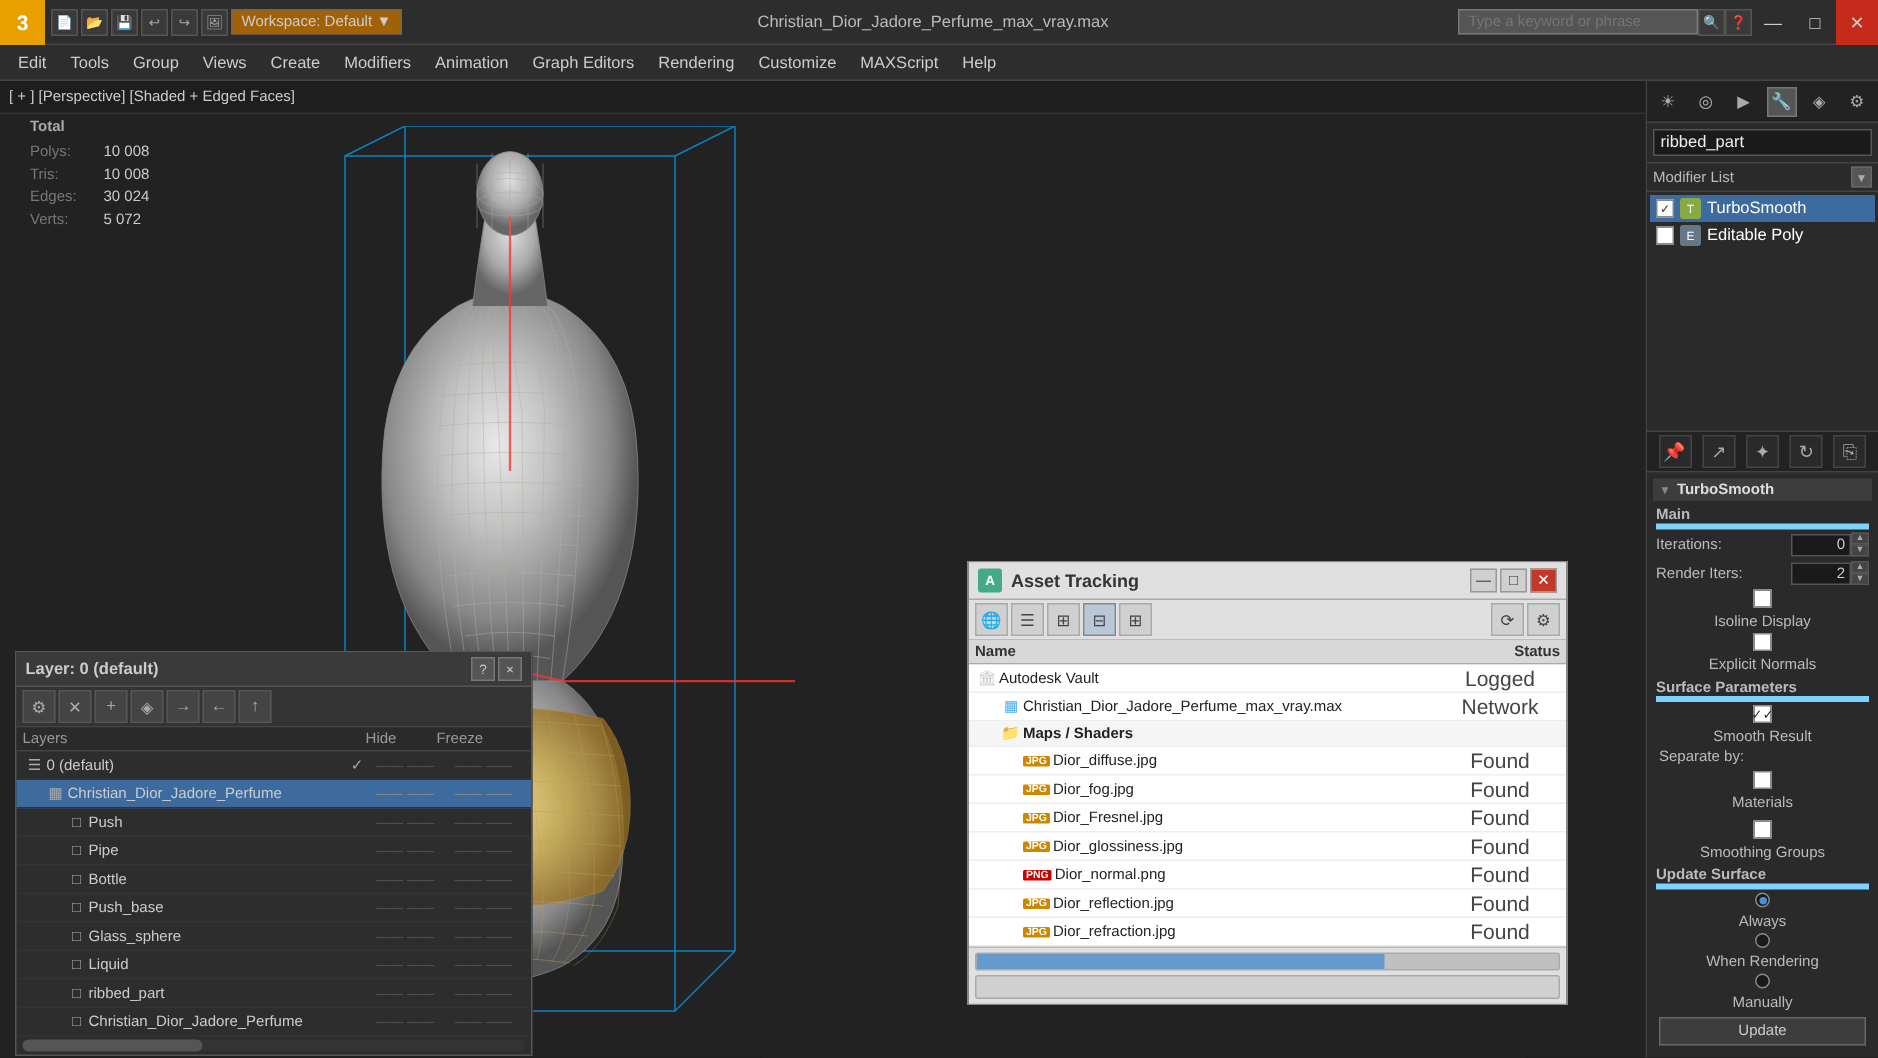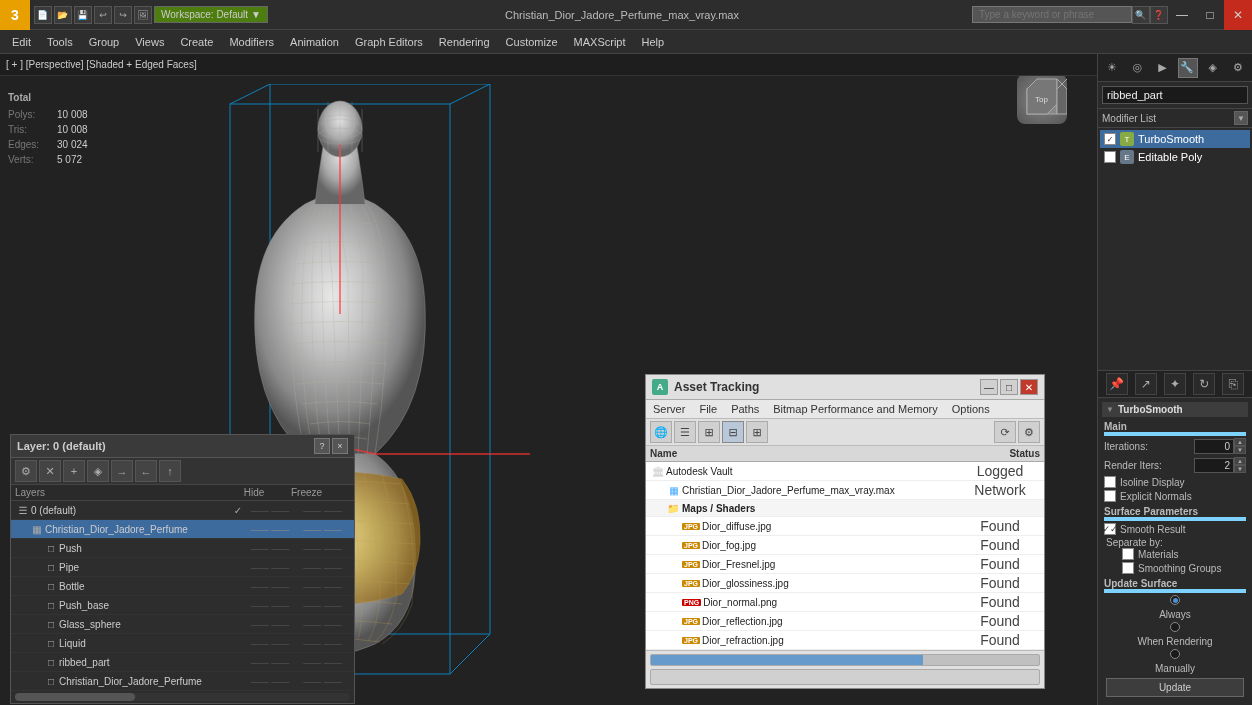--- a/index.html
+++ b/index.html
@@ -22,21 +22,21 @@
     }
     #titlebar .toolbar-icons {
       display: flex; align-items: center; gap: 2px; padding: 0 4px;
     }
     .tb-icon {
       width: 18px; height: 18px; background: #3a3a3a; border: 1px solid #555;
       display: inline-flex; align-items: center; justify-content: center;
       font-size: 9px; color: #aaa; cursor: pointer;
     }
     #titlebar .workspace-btn {
-      background: #4d7c0f; border: 1px solid #666; padding: 2px 6px;
+      background: #a16207; border: 1px solid #666; padding: 2px 6px;
       color: #ccc; font-size: 10px; display: flex; align-items: center; gap: 3px;
     }
     #titlebar .title-center {
       flex: 1; text-align: center; font-size: 11px; color: #bbb;
     }
     #titlebar .search-box {
       background: #555; border: 1px solid #777; color: #ccc;
       padding: 2px 6px; width: 160px; font-size: 10px;
     }
     #titlebar .win-controls {
@@ -203,21 +203,21 @@
     .param-spinner {
       display: flex; flex-direction: column;
     }
     .spin-btn {
       width: 12px; height: 8px; background: #444; border: 1px solid #555;
       display: flex; align-items: center; justify-content: center;
       font-size: 6px; color: #aaa; cursor: pointer; line-height: 1;
     }
 
     .checkbox-row {
-      display: flex; align-items: center; gap: 4px; margin-bottom: 2px; padding: 0 2px;
+      display: flex; align-items: center; gap: 4px; margin-bottom: 2px; padding: 0 2px; flex-direction: column;
     }
     .check-box {
       width: 12px; height: 12px; background: #fff; border: 1px solid #888;
       display: flex; align-items: center; justify-content: center; font-size: 9px; color: #333;
     }
     .check-box.checked::after { content: '✓'; }
     .check-label { font-size: 10px; color: #bbb; }
 
     .sub-section-header {
       color: #bbb; font-size: 10px; font-weight: bold; margin: 4px 2px 2px;
@@ -450,52 +450,40 @@
 </div>
 
 <div id="main-layout">
 
   <div id="viewport">
 
     <div id="viewport-info" style="position:absolute;top:0;left:0;right:0;height:22px;background:#1e1e1e;display:flex;align-items:center;padding:0 6px;color:#ccc;font-size:10px;border-bottom:1px solid #333;z-index:2;">
       <span>[ + ] [Perspective] [Shaded + Edged Faces]</span>
     </div>
 
-    <div id="stats" style="top:36px;">
+    <div id="stats" style="top:23px;margin-left:12px;">
       <div style="color:#aaa;font-size:10px;font-weight:bold;margin-bottom:2px;">Total</div>
       <div class="stat-row">
         <span class="stat-label">Polys:</span>
         <span class="stat-val">10 008</span>
       </div>
       <div class="stat-row">
         <span class="stat-label">Tris:</span>
         <span class="stat-val">10 008</span>
       </div>
       <div class="stat-row">
         <span class="stat-label">Edges:</span>
         <span class="stat-val">30 024</span>
       </div>
       <div class="stat-row">
         <span class="stat-label">Verts:</span>
         <span class="stat-val">5 072</span>
       </div>
     </div>
 
-    <div id="viewport-cube">
-      <div class="cube-box">
-        <svg width="50" height="50" viewBox="0 0 50 50">
-          <rect x="10" y="15" width="30" height="25" fill="#888" stroke="#aaa" stroke-width="1"></rect>
-          <polygon points="10,15 20,5 40,5 40,30 30,40 10,40" fill="#777" stroke="#aaa" stroke-width="1"></polygon>
-          <polygon points="40,5 50,15 50,40 40,40" fill="#666" stroke="#aaa" stroke-width="1"></polygon>
-          <line x1="10" y1="15" x2="20" y2="5" stroke="#aaa" stroke-width="1"></line>
-          <line x1="40" y1="15" x2="50" y2="5" stroke="#aaa" stroke-width="1"></line>
-          <text x="18" y="28" font-size="8" fill="#ddd">Top</text>
-        </svg>
-      </div>
-    </div>
 
     <svg id="bottle-svg" viewBox="0 0 380 610">
 
       <g stroke="#00aaff" stroke-width="1" fill="none" opacity="0.7">
 
         <rect x="80" y="20" width="220" height="570"></rect>
 
         <line x1="80" y1="20" x2="120" y2="0"></line>
         <line x1="300" y1="20" x2="340" y2="0"></line>
         <line x1="120" y1="0" x2="340" y2="0"></line>
@@ -731,27 +719,20 @@
         <div class="asset-title-left">
           <div class="asset-icon">A</div>
           <span>Asset Tracking</span>
         </div>
         <div class="asset-win-btns">
           <div class="asset-win-btn">—</div>
           <div class="asset-win-btn">□</div>
           <div class="asset-win-btn close">✕</div>
         </div>
       </div>
-      <div id="asset-menubar">
-        <div class="asset-menu-item">Server</div>
-        <div class="asset-menu-item">File</div>
-        <div class="asset-menu-item">Paths</div>
-        <div class="asset-menu-item">Bitmap Performance and Memory</div>
-        <div class="asset-menu-item">Options</div>
-      </div>
       <div id="asset-toolbar">
         <div class="asset-tool">🌐</div>
         <div class="asset-tool">☰</div>
         <div class="asset-tool">⊞</div>
         <div class="asset-tool active">⊟</div>
         <div class="asset-tool">⊞</div>
         <div style="flex:1"></div>
         <div class="asset-tool">⟳</div>
         <div class="asset-tool">⚙</div>
       </div>

